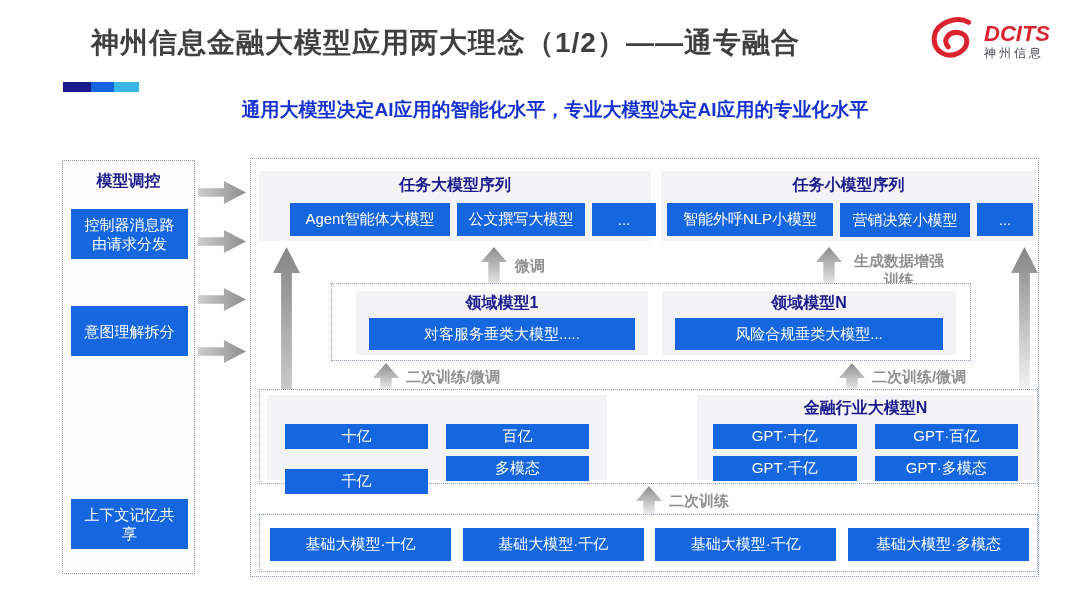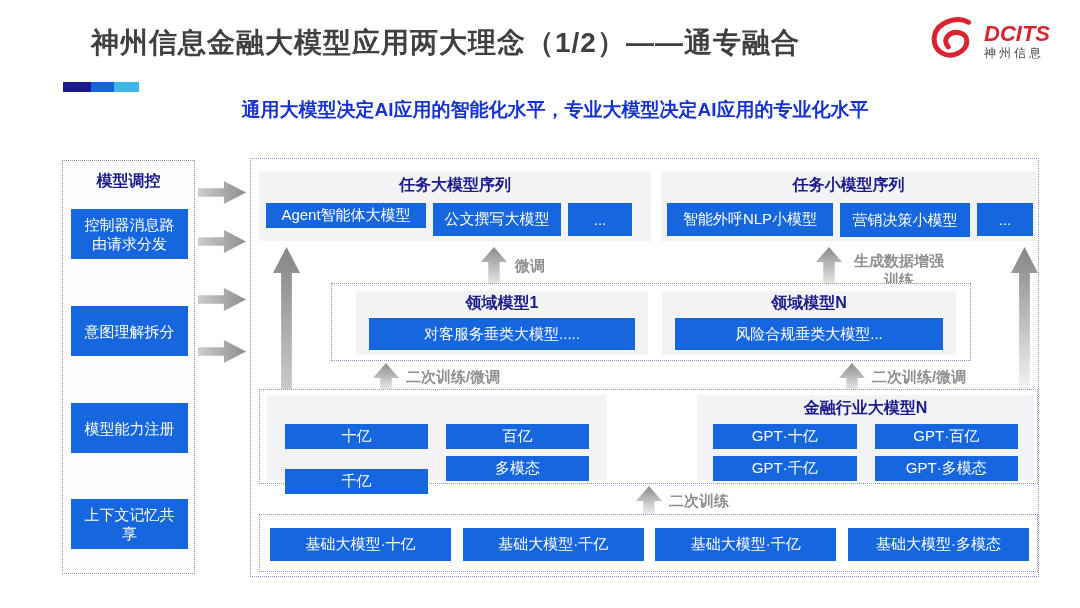--- a/index.html
+++ b/index.html
@@ -108,35 +108,34 @@
   <span class="logo-text">
     <span class="logo-brand">DCITS</span>
     <span class="logo-company">神州信息</span>
   </span>
 </div>
 
 <div class="abs sidebar">
   <div class="sidebar-title">模型调控</div>
   <div class="side-btn" style="top:48px;">控制器消息路由请求分发</div>
   <div class="side-btn" style="top:145px;">意图理解拆分</div>
-  <div class="side-btn" style="top:242px;">模型能力注册</div>
   <div class="side-btn" style="top:338px;">上下文记忆共享</div>
 </div>
 
 <div class="abs arrow-right" style="left:198px; top:181px;"></div>
 <div class="abs arrow-right" style="left:198px; top:230px;"></div>
 <div class="abs arrow-right" style="left:198px; top:288px;"></div>
 <div class="abs arrow-right" style="left:198px; top:340px;"></div>
 
 <div class="abs main">
 
   <div class="panel" style="left:8px; top:12px; width:392px; height:70px;">
     <div class="grp-title" style="top:4px;">任务大模型序列</div>
     <div class="chip-row" style="left:7px; top:32px;">
-      <div class="chip" style="width:160px; height:25px;">Agent智能体大模型</div>
+      <div class="chip" style="width:160px; height:33px;margin-left:24px;">Agent智能体大模型</div>
       <div class="chip" style="width:128px; height:33px;">公文撰写大模型</div>
       <div class="chip" style="width:64px;  height:33px;">...</div>
     </div>
   </div>
 
   <div class="panel" style="left:410px; top:12px; width:375px; height:70px;">
     <div class="grp-title" style="top:4px;">任务小模型序列</div>
     <div class="chip-row" style="left:6px; top:32px;">
       <div class="chip" style="width:166px; height:33px;">智能外呼NLP小模型</div>
       <div class="chip" style="width:130px; height:34px;">营销决策小模型</div>

